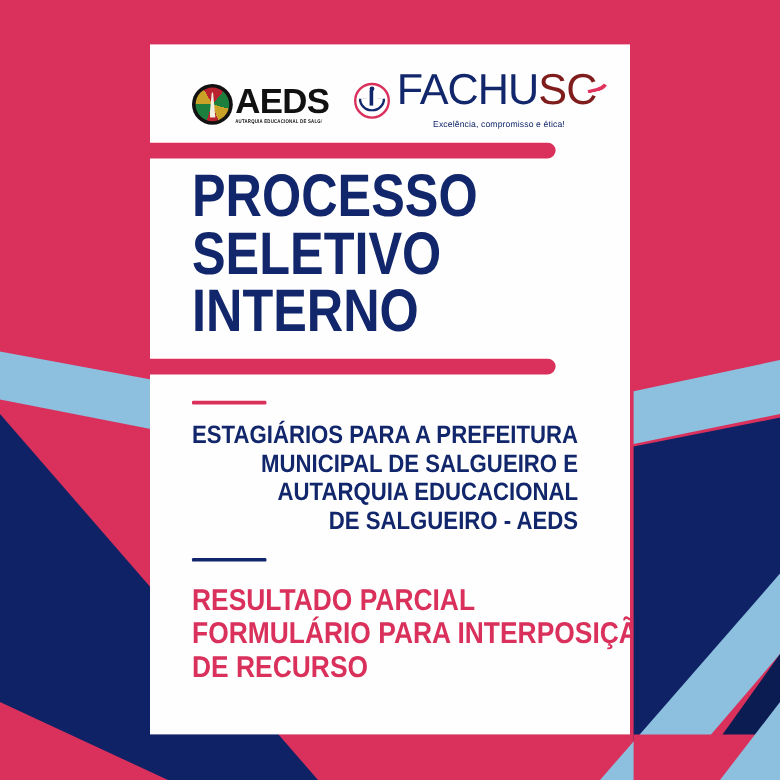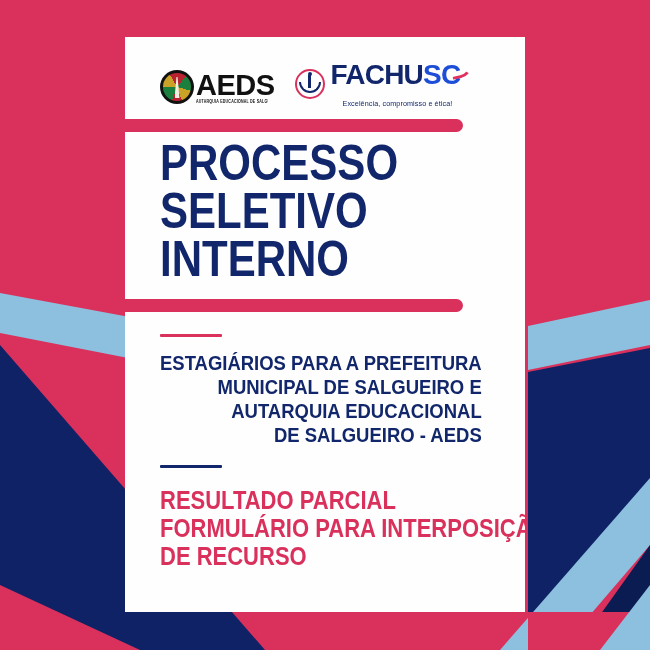--- a/index.html
+++ b/index.html
@@ -101,26 +101,26 @@
   .fachu-mark .stem{
     position:absolute;left:13.6px;top:6px;width:2.6px;height:13px;
     background:#12276B;
   }
   .fachu-mark .dot{
     position:absolute;left:13px;top:3px;width:4px;height:4px;border-radius:50%;
     background:#12276B;
   }
   .fachu-text{display:flex;flex-direction:column;}
   .fachu-word{
-    font-weight:bold;font-size:28px;line-height:27px;
+    font-weight:normal;font-size:36px;line-height:27px;
     letter-spacing:-0.8px;
-    display:flex;align-items:center;
+    display:flex;align-items:flex-start;
   }
   .fachu-a{color:#12276B;}
-  .fachu-b{color:#1d4ed8;}
+  .fachu-b{color:#7f1d1d;}
   .fachu-swoosh{
     display:inline-block;width:10px;height:22px;
     position:relative;margin-left:-6px;
   }
   .fachu-swoosh:before{
     content:"";position:absolute;left:-3px;top:-1px;
     width:17px;height:13px;
     border-bottom:3px solid #E0345E;
     border-right:3px solid transparent;
     border-radius:0 0 60% 10%;

